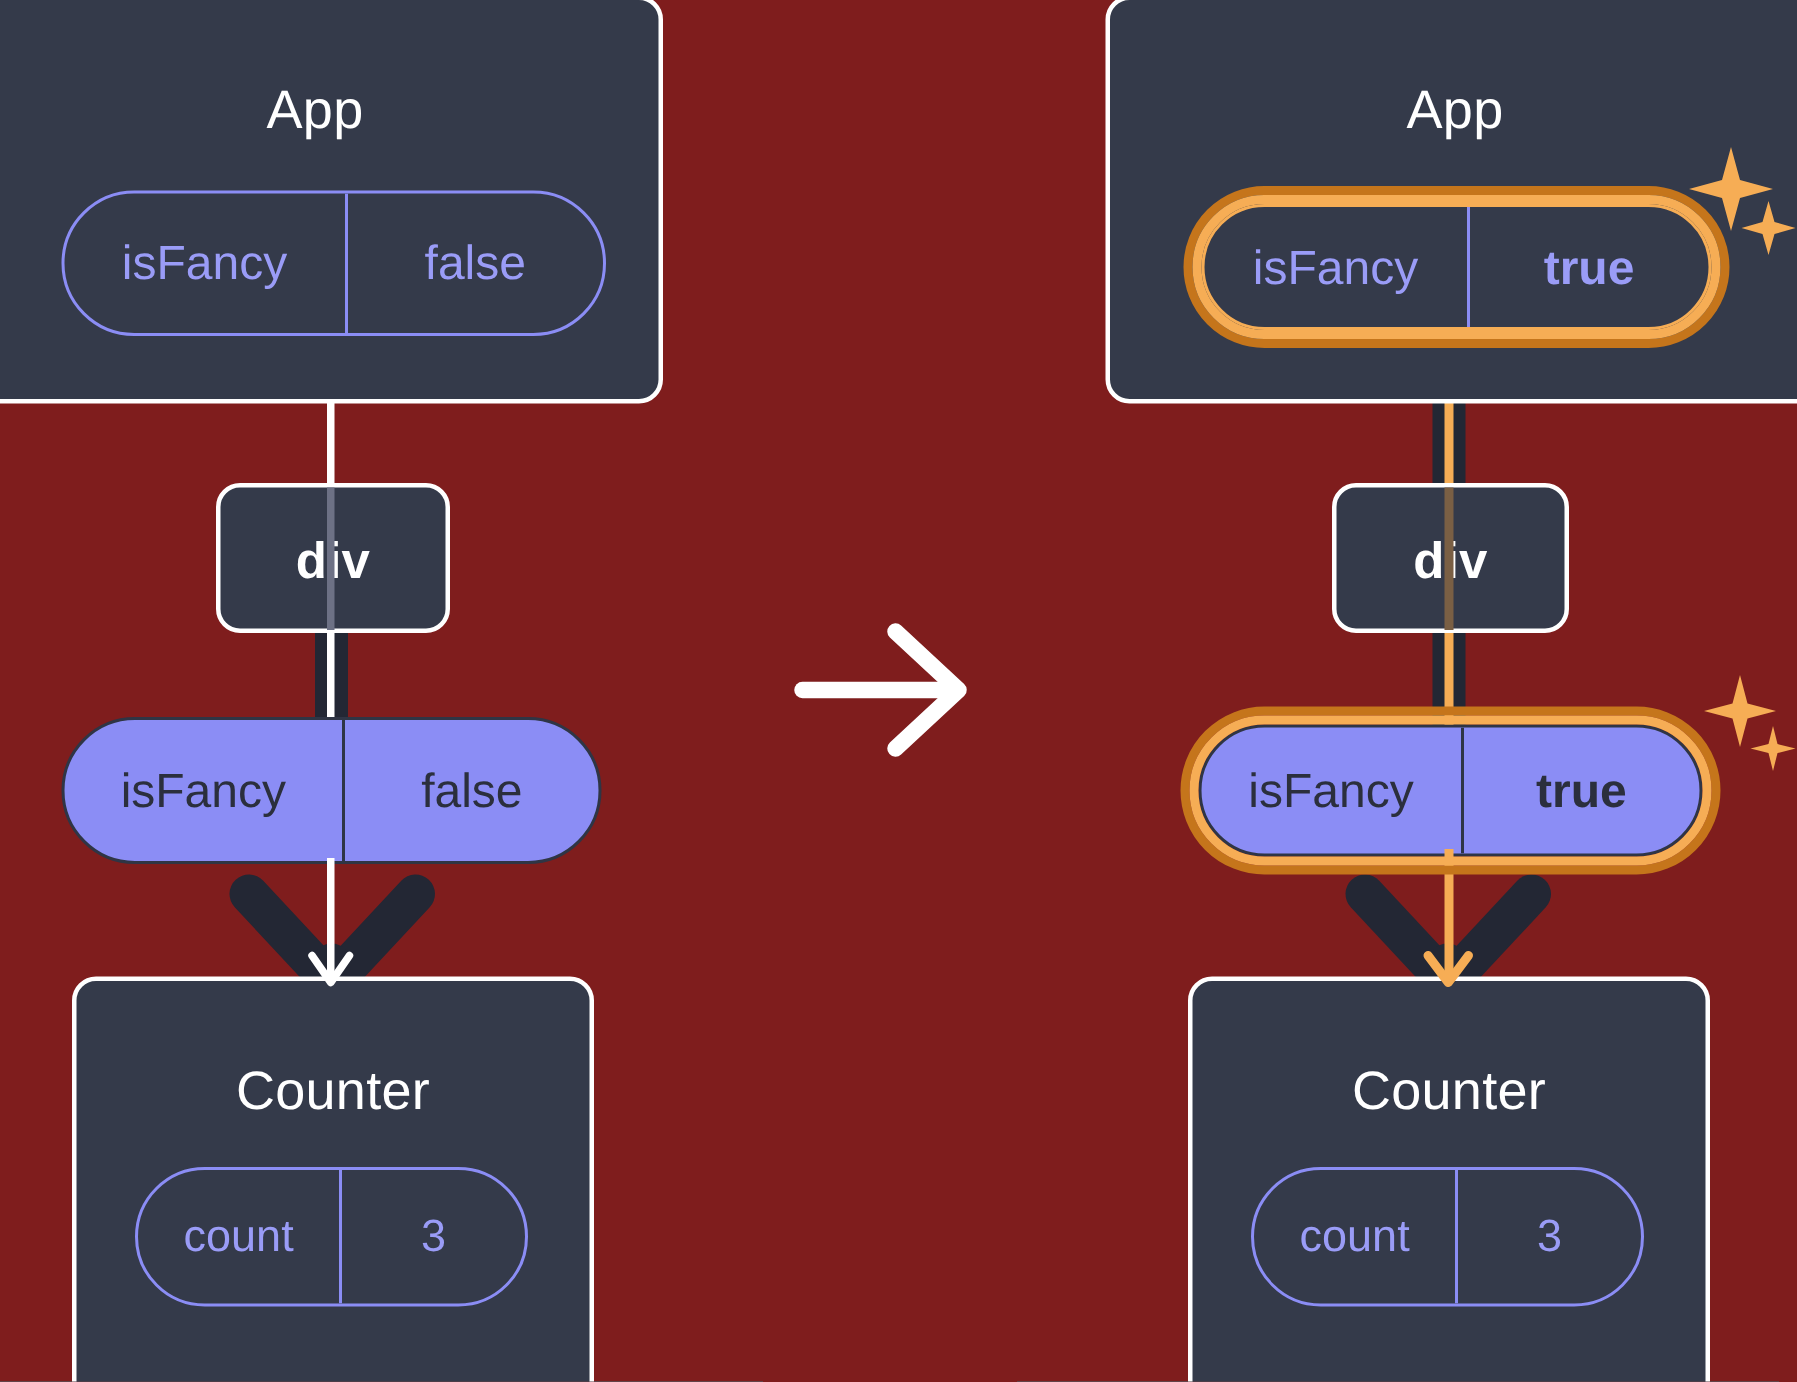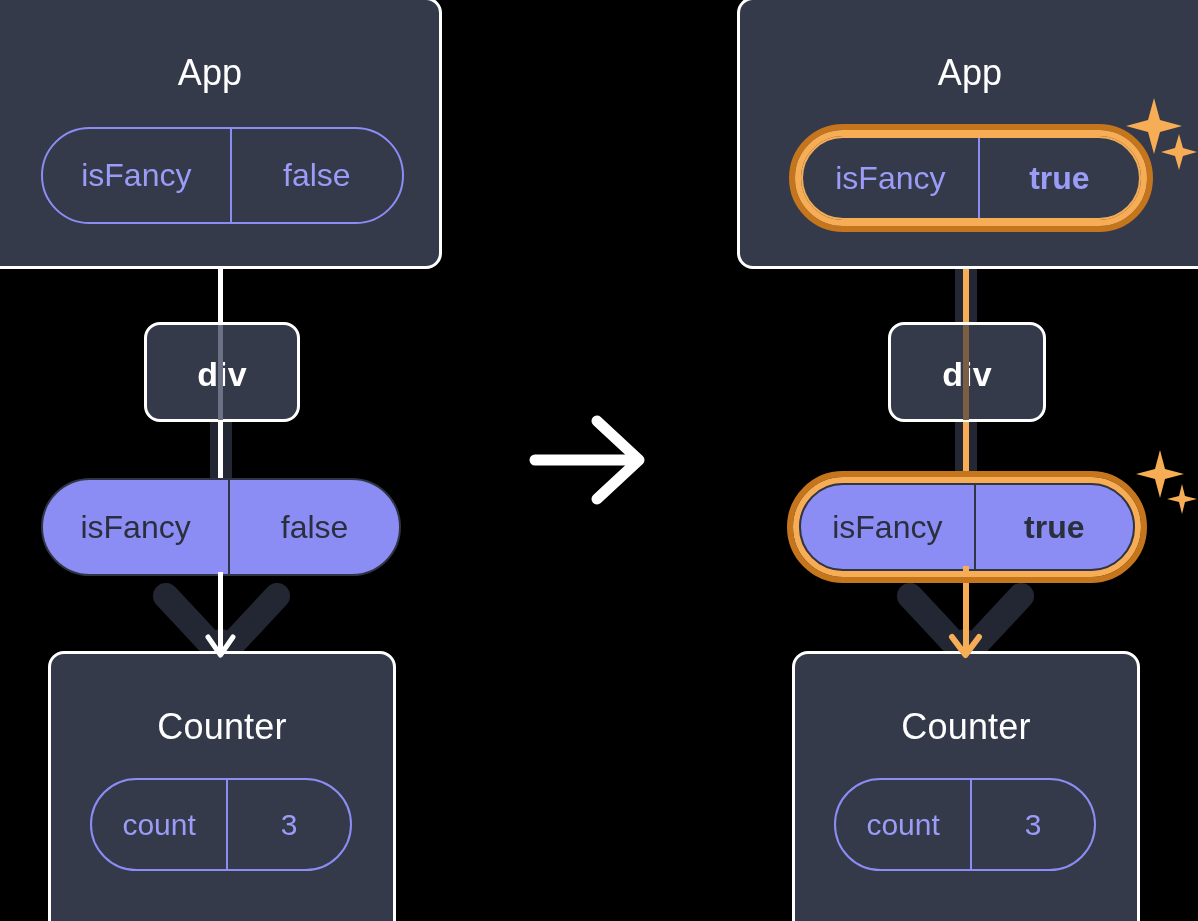--- a/index.html
+++ b/index.html
@@ -12,21 +12,21 @@
     height: 921px;
     overflow: hidden;
     font-family: "Liberation Sans", sans-serif;
     position: relative;
   }
   #stage {
     position: absolute;
     left: 0; top: 0;
     width: 1198px;
     height: 921px;
-    background: #000000;
+    background: #7f1d1d;
   }
 
   
   .node-box {
     position: absolute;
     background: #343a4a;
     border: 3px solid #ffffff;
     border-radius: 16px;
     box-sizing: border-box;
     z-index: 30;

